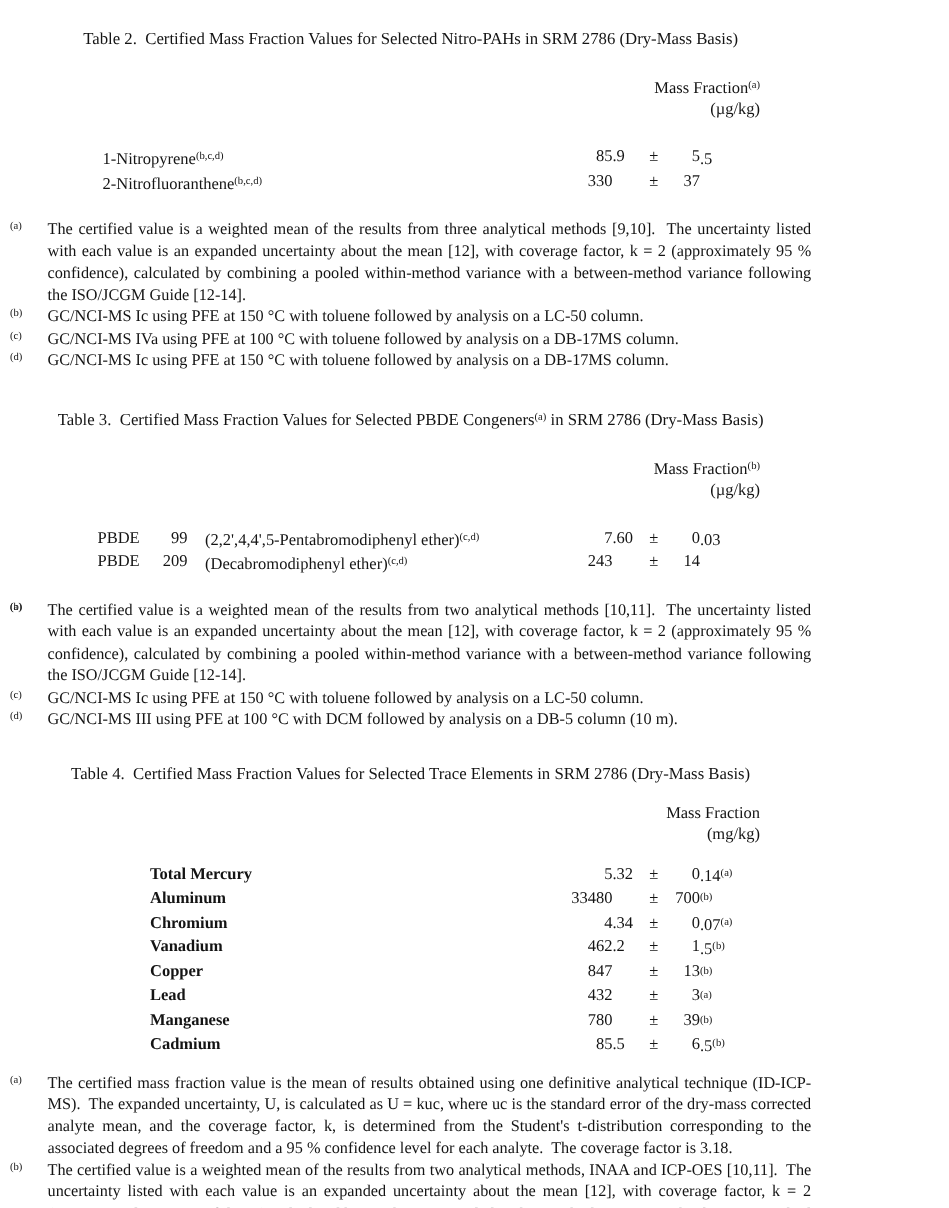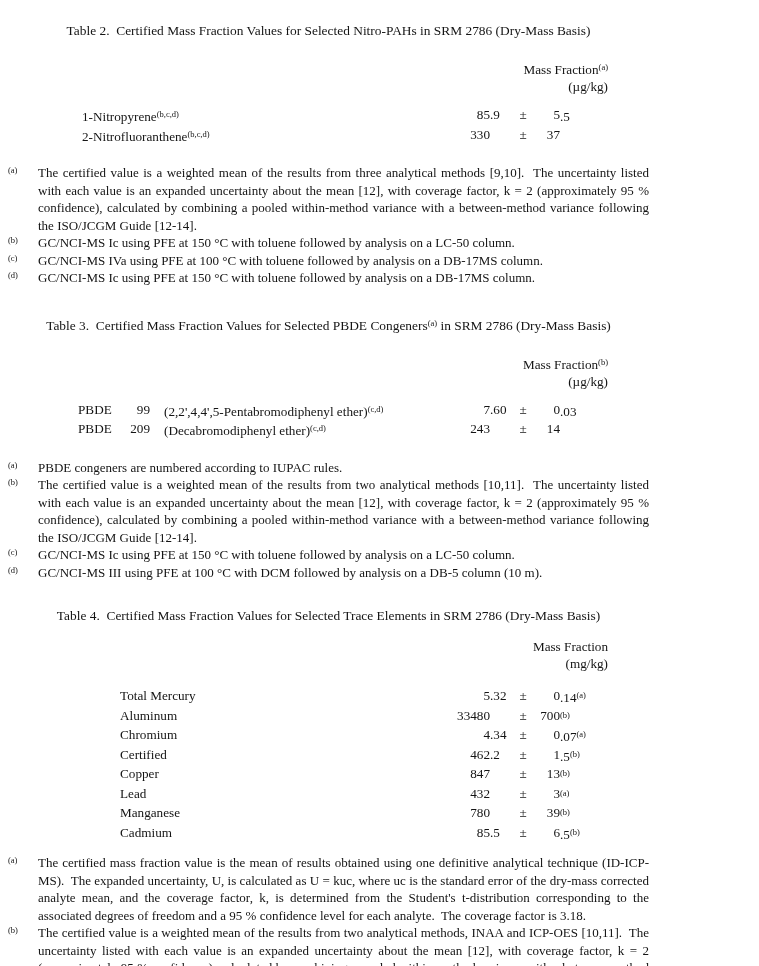--- a/index.html
+++ b/index.html
@@ -5,25 +5,25 @@
   html,body{margin:0;padding:0;}
   body{
     width:759px;height:966px;background:#ffffff;color:#141414;
     font-family:"Liberation Serif","DejaVu Serif",serif;
     font-size:13.2px;overflow:hidden;
   }
   .page{box-sizing:border-box;width:657px;height:966px;padding:20px 8px 0 8px;}
   .tbl-title{text-align:center;font-size:13.4px;line-height:17px;white-space:nowrap;}
   sup.s{font-size:8.5px;vertical-align:4px;letter-spacing:0;}
   .mf-header{width:210px;margin:20px 41px 0 auto;text-align:right;line-height:17px;}
-  .rows{margin-top:10px;}
+  .rows{margin-top:20px;}
   .row{display:flex;height:19.5px;line-height:19.5px;padding-right:41px;white-space:nowrap;}
   .c-name{flex:1;overflow:hidden;}
   .t2 .c-name{padding-left:74px;}
-  .t4 .c-name{padding-left:112px;}
+  .t4 .c-name{padding-left:112px;font-weight:bold;}
   .c-pbde{width:46px;margin-left:70px;}
   .c-pbdenum{width:26px;text-align:right;}
   .c-pbdedesc{flex:1;margin-left:14px;overflow:hidden;}
   .c-vint{width:54px;text-align:right;}
   .c-vdec{width:18px;text-align:left;}
   .c-pm{width:30px;text-align:center;}
   .c-uint{width:22px;text-align:right;}
   .c-utail{width:48px;text-align:left;}
   .notes{margin-top:20px;}
   .note{position:relative;padding-left:30px;text-align:justify;
@@ -101,21 +101,21 @@
         <div class="c-pbdedesc"><span>(Decabromodiphenyl ether)</span><sup class="s">(c,d)</sup></div>
         <div class="c-vint">243</div>
         <div class="c-vdec"></div>
         <div class="c-pm">±</div>
         <div class="c-uint">14</div>
         <div class="c-utail"><span></span><sup class="s"></sup></div>
       </div>
     </div>
 
     <div class="notes">
-      <div class="note"><span class="marker">(a)</span><span>PBDE congeners are numbered according to IUPAC rules.</span></div>
+      <div class="note"><span class="marker">(a)</span></div>
       <div class="note"><span class="marker">(b)</span><span>The certified value is a weighted mean of the results from two analytical methods [10,11].&nbsp; The uncertainty listed with each value is an expanded uncertainty about the mean [12], with coverage factor, k = 2 (approximately 95 % confidence), calculated by combining a pooled within-method variance with a between-method variance following the ISO/JCGM Guide [12-14].</span></div>
       <div class="note"><span class="marker">(c)</span><span>GC/NCI-MS Ic using PFE at 150 °C with toluene followed by analysis on a LC-50 column.</span></div>
       <div class="note"><span class="marker">(d)</span><span>GC/NCI-MS III using PFE at 100 °C with DCM followed by analysis on a DB-5 column (10 m).</span></div>
     </div>
   </section>
 
   <section class="table-block t4 gap-t4">
     <div class="tbl-title"><span>Table 4.&nbsp; Certified Mass Fraction Values for Selected Trace Elements in SRM 2786 (Dry-Mass Basis)</span><sup class="s"></sup><span></span></div>
 
     <div class="mf-header">
@@ -142,21 +142,21 @@
       </div>
       <div class="row">
         <div class="c-name">Chromium</div>
         <div class="c-vint">4</div>
         <div class="c-vdec">.34</div>
         <div class="c-pm">±</div>
         <div class="c-uint">0</div>
         <div class="c-utail"><span>.07</span><sup class="s">(a)</sup></div>
       </div>
       <div class="row">
-        <div class="c-name">Certified</div>
+        <div class="c-name">Vanadium</div>
         <div class="c-vint">462</div>
         <div class="c-vdec">.2</div>
         <div class="c-pm">±</div>
         <div class="c-uint">1</div>
         <div class="c-utail"><span>.5</span><sup class="s">(b)</sup></div>
       </div>
       <div class="row">
         <div class="c-name">Copper</div>
         <div class="c-vint">847</div>
         <div class="c-vdec"></div>

